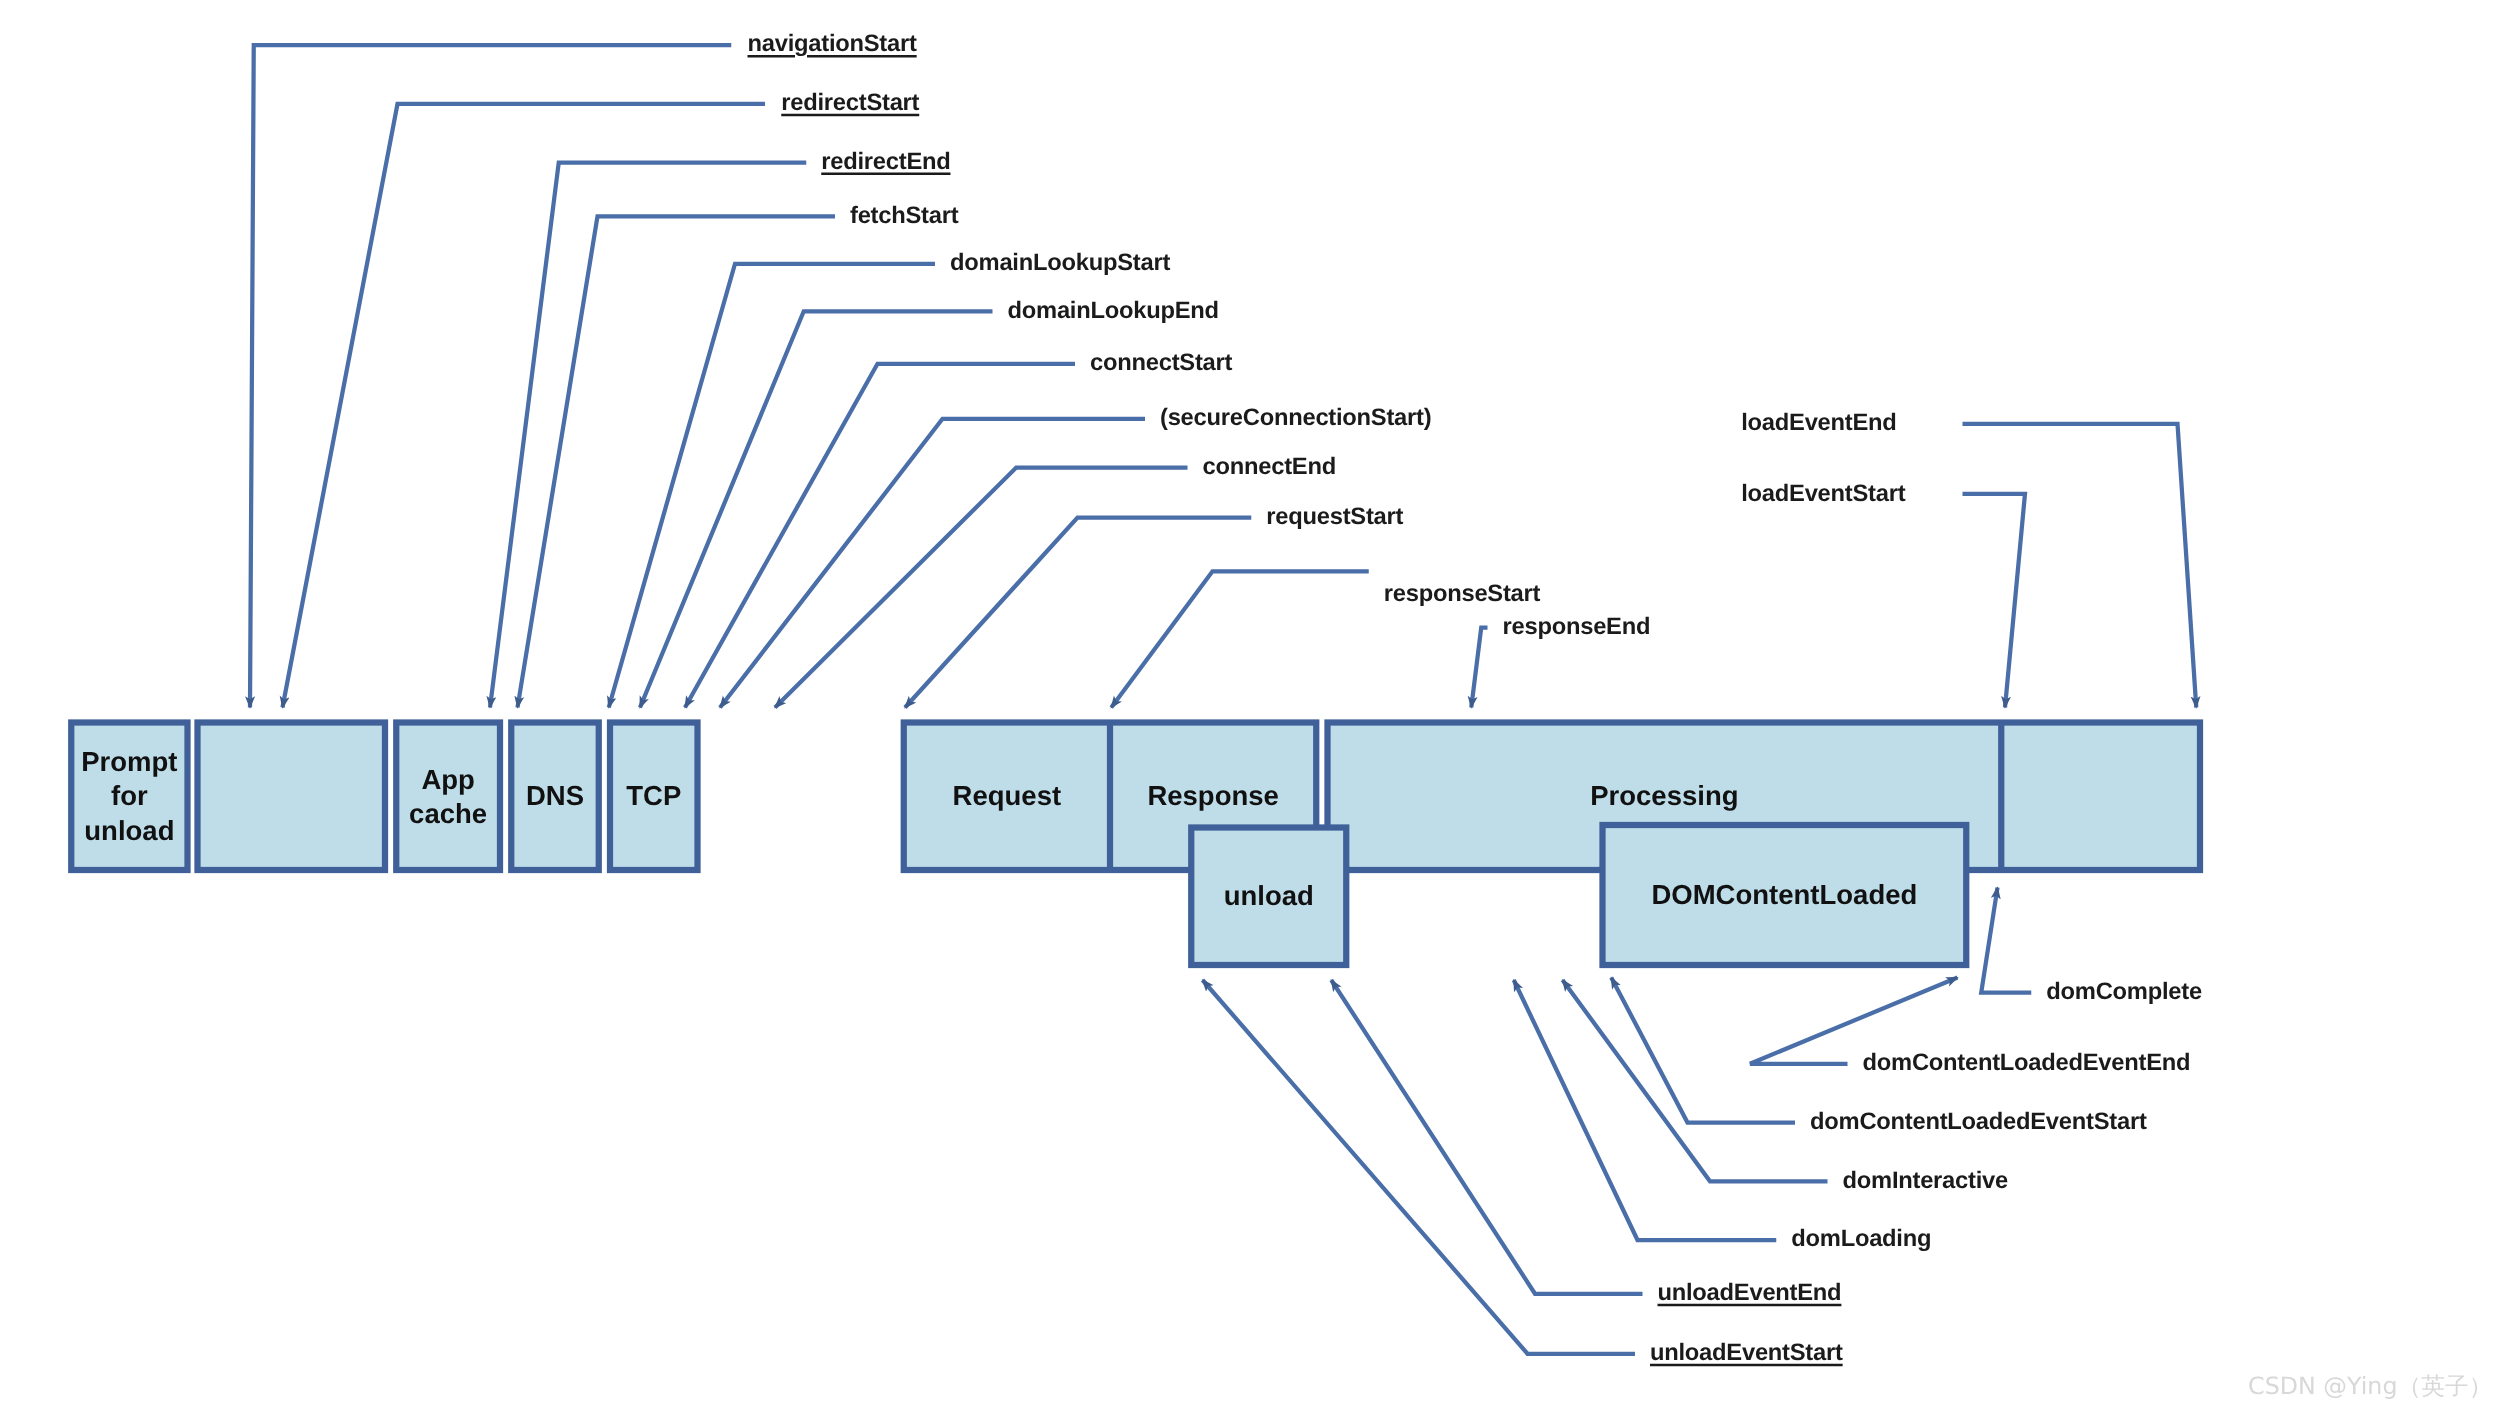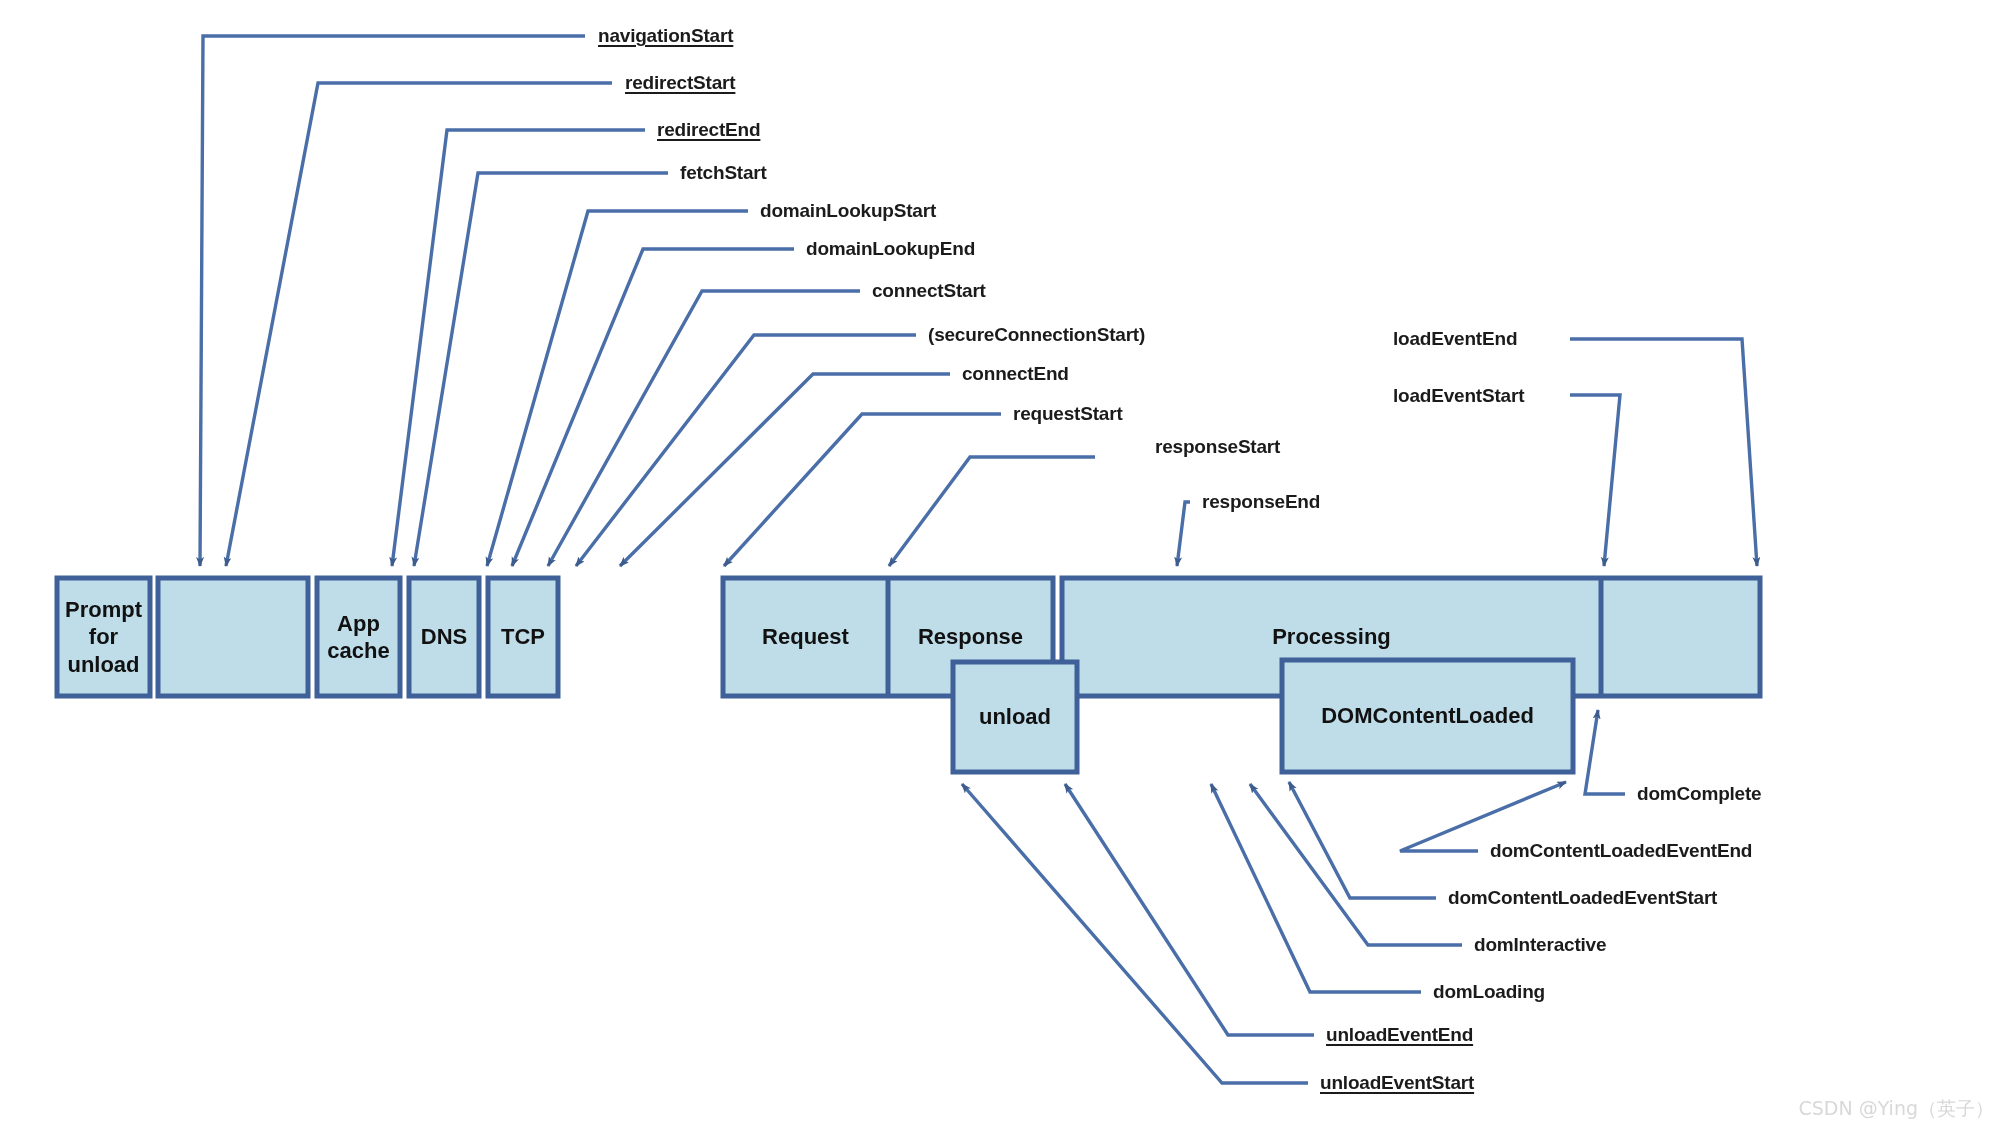--- a/index.html
+++ b/index.html
@@ -113,21 +113,21 @@
   <div class="lbl u" style="left:598px;top:26px;">navigationStart</div>
   <div class="lbl u" style="left:625px;top:73px;">redirectStart</div>
   <div class="lbl u" style="left:657px;top:120px;">redirectEnd</div>
   <div class="lbl" style="left:680px;top:163px;">fetchStart</div>
   <div class="lbl" style="left:760px;top:201px;">domainLookupStart</div>
   <div class="lbl" style="left:806px;top:239px;">domainLookupEnd</div>
   <div class="lbl" style="left:872px;top:281px;">connectStart</div>
   <div class="lbl" style="left:928px;top:325px;">(secureConnectionStart)</div>
   <div class="lbl" style="left:962px;top:364px;">connectEnd</div>
   <div class="lbl" style="left:1013px;top:404px;">requestStart</div>
-  <div class="lbl" style="left:1107px;top:437px;margin-left:48px;">responseStart</div>
+  <div class="lbl" style="left:1107px;top:466px;">responseStart</div>
   <div class="lbl" style="left:1202px;top:492px;">responseEnd</div>
   <div class="lbl" style="left:1393px;top:329px;">loadEventEnd</div>
   <div class="lbl" style="left:1393px;top:386px;">loadEventStart</div>
   <div class="lbl" style="left:1637px;top:784px;">domComplete</div>
   <div class="lbl" style="left:1490px;top:841px;">domContentLoadedEventEnd</div>
   <div class="lbl" style="left:1448px;top:888px;">domContentLoadedEventStart</div>
   <div class="lbl" style="left:1474px;top:935px;">domInteractive</div>
   <div class="lbl" style="left:1433px;top:982px;">domLoading</div>
   <div class="lbl u" style="left:1326px;top:1025px;">unloadEventEnd</div>
   <div class="lbl u" style="left:1320px;top:1073px;">unloadEventStart</div>

